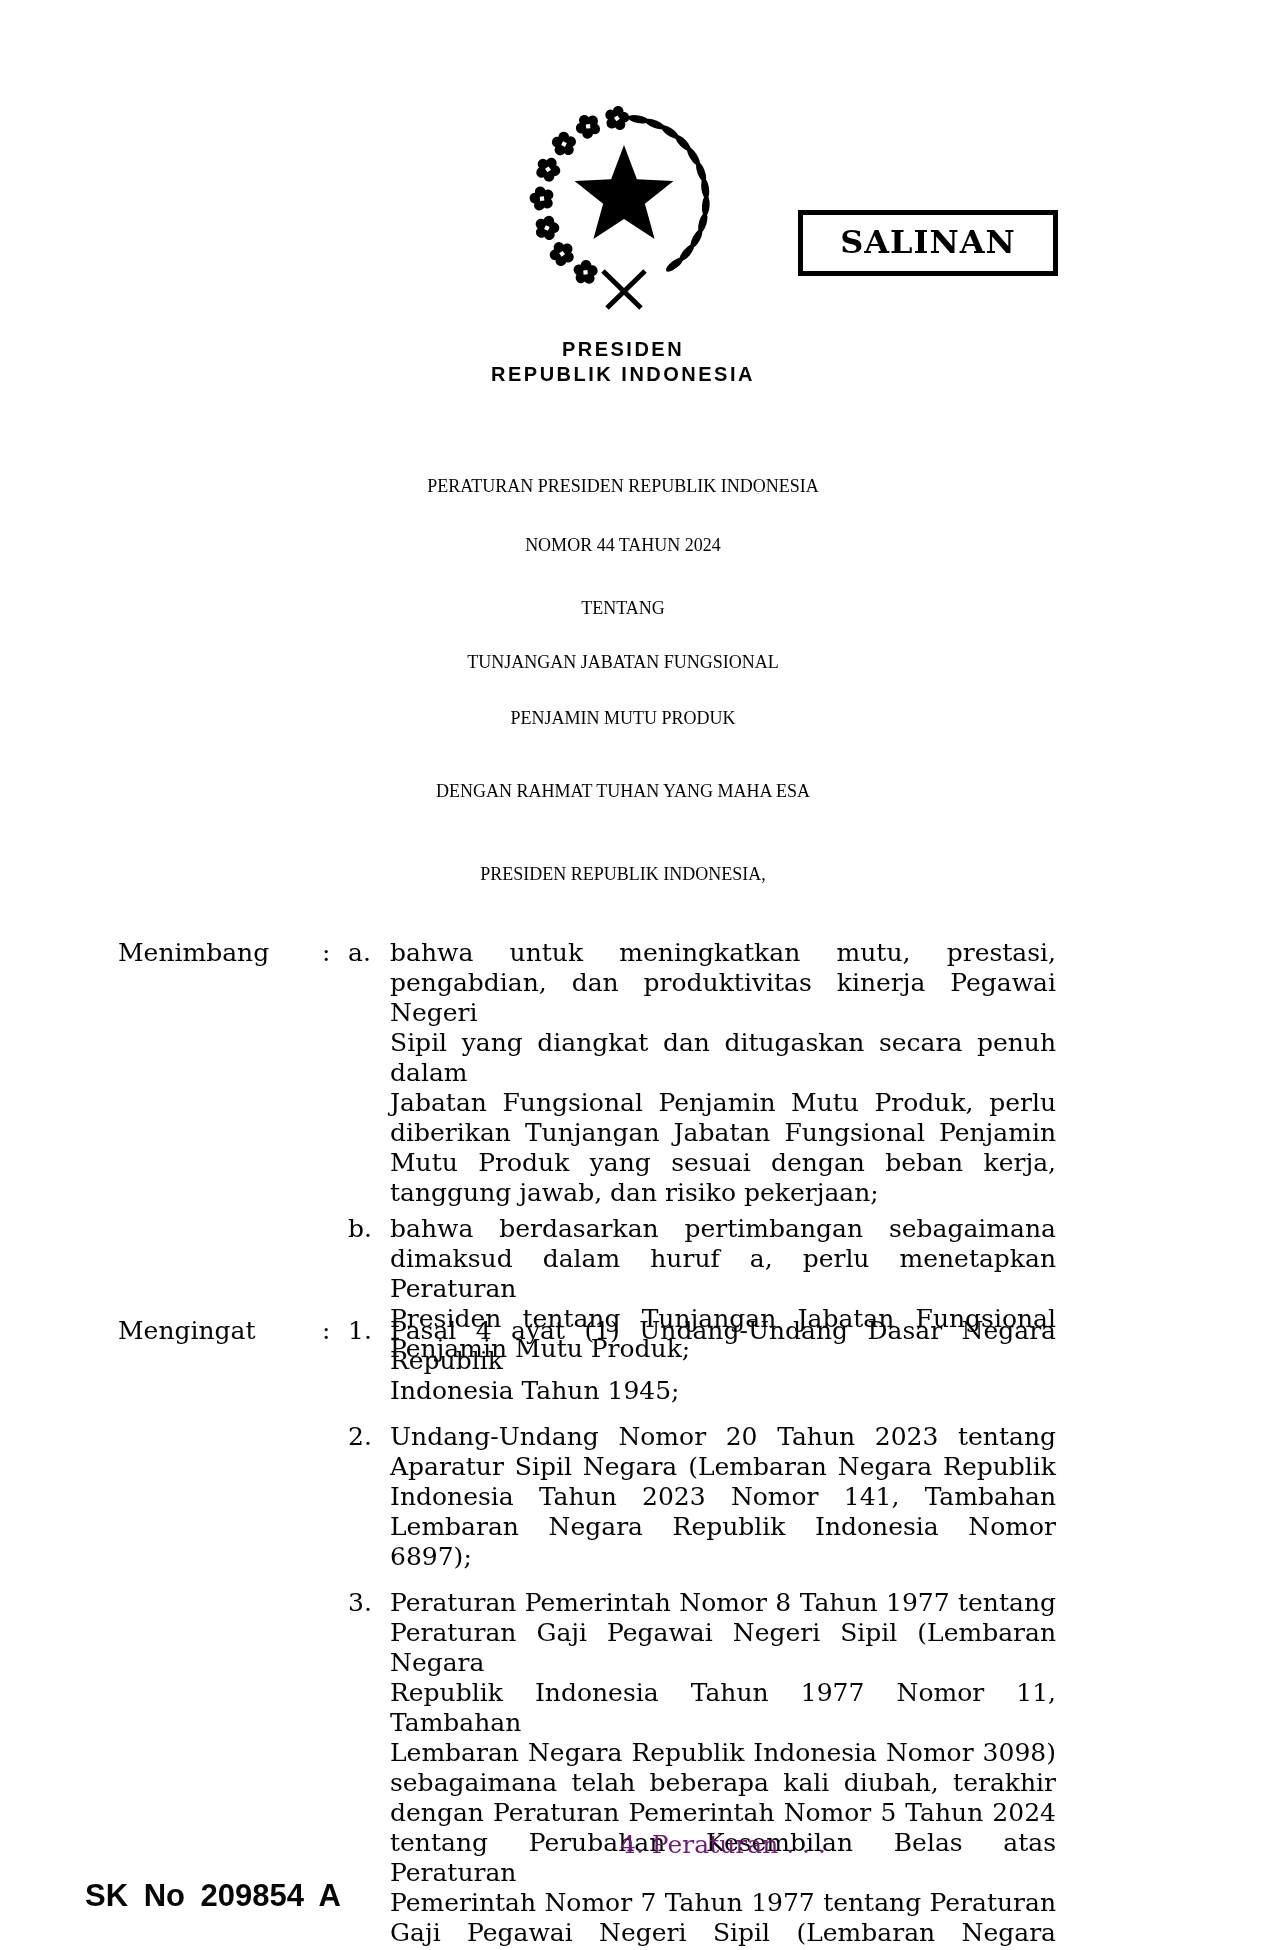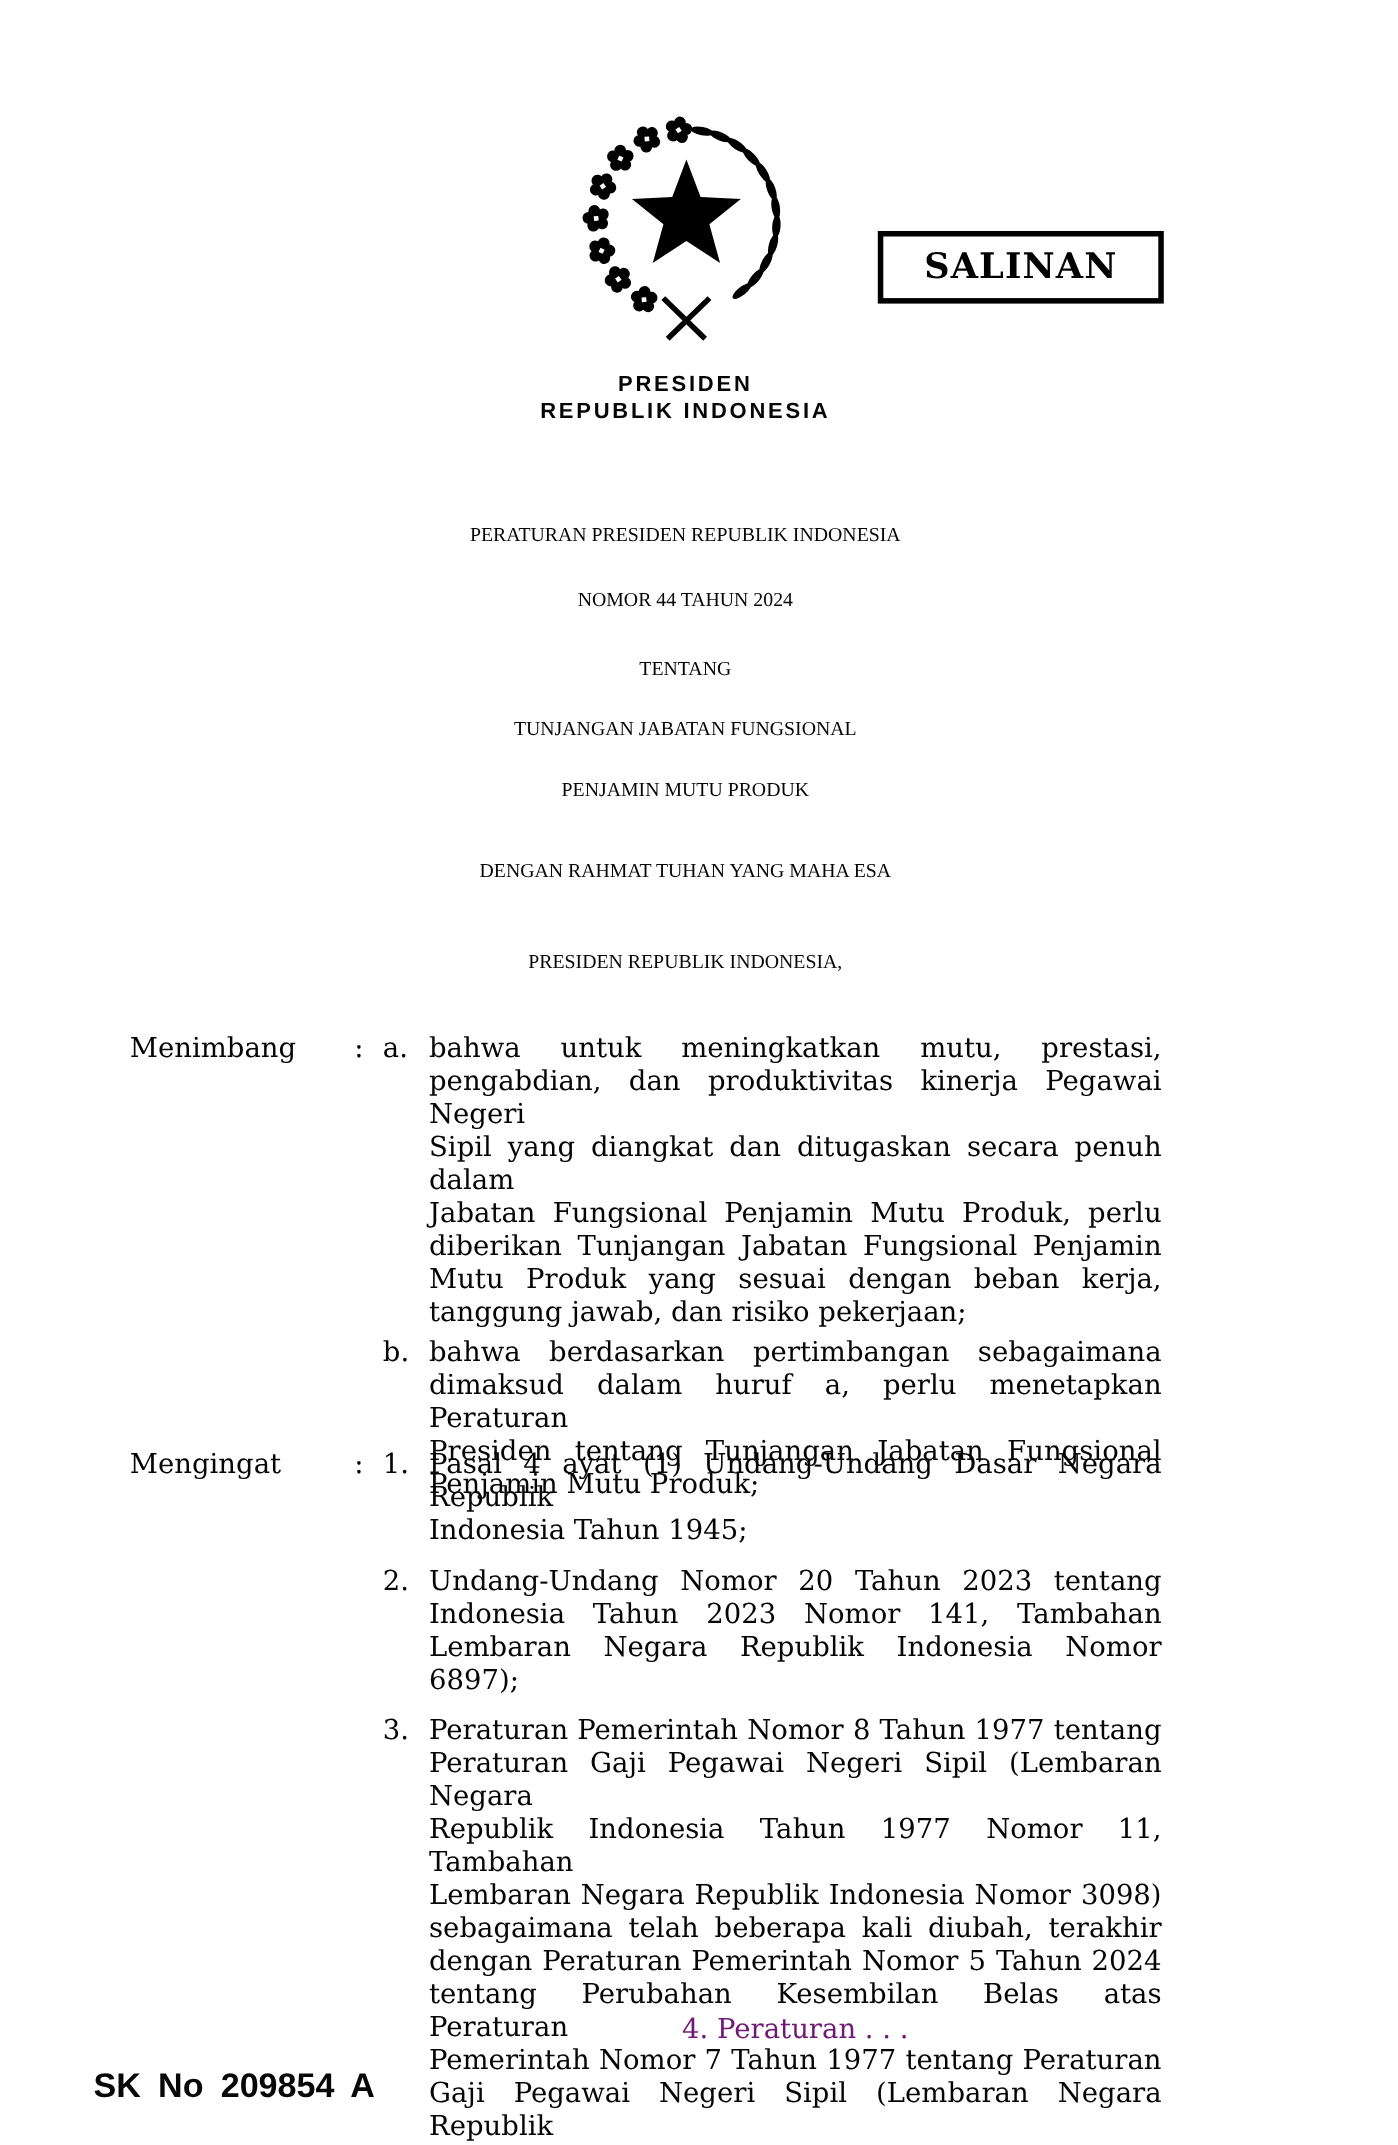--- a/index.html
+++ b/index.html
@@ -171,20 +171,21 @@
         <span class="cmarker">1.</span>
         <div class="clines">
             <div class="tl">Pasal 4 ayat (1) Undang-Undang Dasar Negara Republik</div>
             <div class="tl tl-last">Indonesia Tahun 1945;</div>
           </div>
       </div>
       <div class="citem gap-md">
         <span class="cmarker">2.</span>
         <div class="clines">
             <div class="tl">Undang-Undang Nomor 20 Tahun 2023 tentang</div>
+            <div class="tl">Aparatur Sipil Negara (Lembaran Negara Republik</div>
             <div class="tl">Indonesia Tahun 2023 Nomor 141, Tambahan</div>
             <div class="tl tl-last">Lembaran Negara Republik Indonesia Nomor 6897);</div>
           </div>
       </div>
       <div class="citem gap-md">
         <span class="cmarker">3.</span>
         <div class="clines">
             <div class="tl">Peraturan Pemerintah Nomor 8 Tahun 1977 tentang</div>
             <div class="tl">Peraturan Gaji Pegawai Negeri Sipil (Lembaran Negara</div>
             <div class="tl">Republik Indonesia Tahun 1977 Nomor 11, Tambahan</div>

